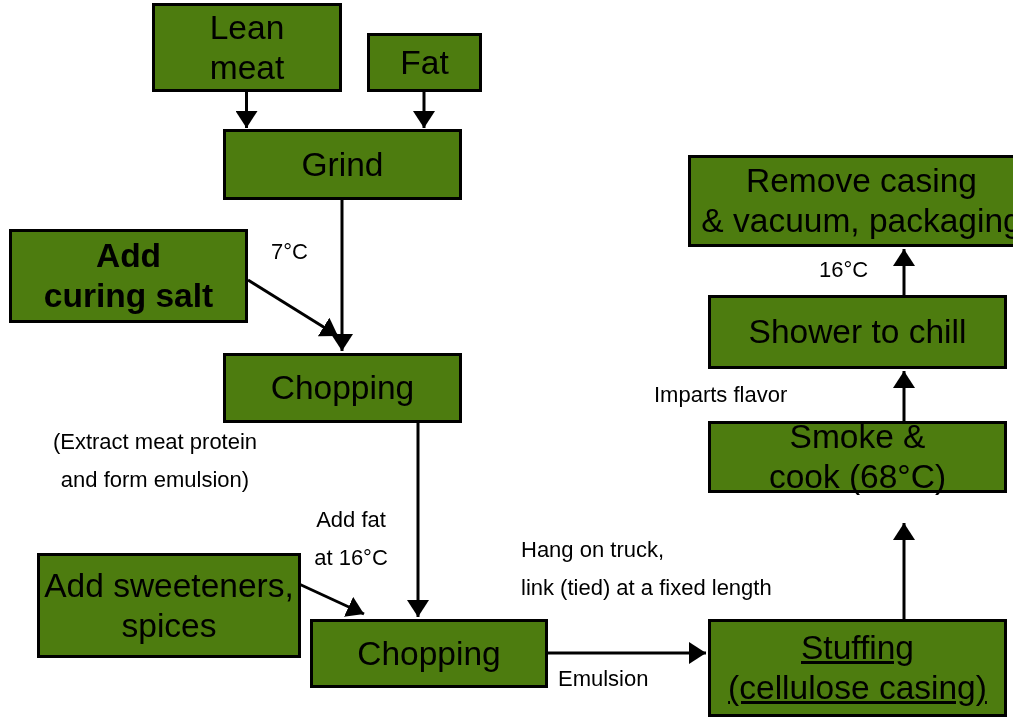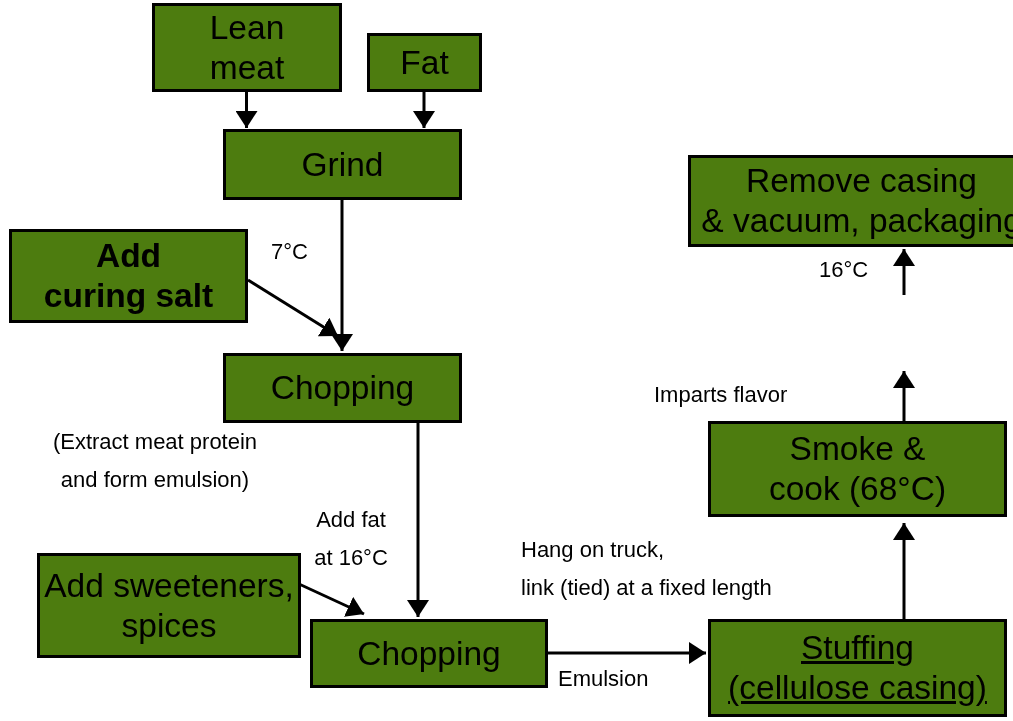--- a/index.html
+++ b/index.html
@@ -40,21 +40,21 @@
 
   
   #lean-meat       { left: 152px; top: 3px;   width: 190px; height: 89px; }
   #fat             { left: 367px; top: 33px;  width: 115px; height: 59px; }
   #grind           { left: 223px; top: 129px; width: 239px; height: 71px; }
   #add-curing-salt { left: 9px;   top: 229px; width: 239px; height: 94px; font-weight: bold; }
   #chopping-1      { left: 223px; top: 353px; width: 239px; height: 70px; }
   #add-sweeteners  { left: 9px;   top: 553px; width: 264px; height: 105px; margin-left: 28px; }
   #chopping-2      { left: 310px; top: 619px; width: 238px; height: 69px; }
   #stuffing        { left: 708px; top: 619px; width: 299px; height: 98px; text-decoration: underline; }
-  #smoke-cook      { left: 708px; top: 421px; width: 299px; height: 96px; }
+  #smoke-cook      { left: 708px; top: 421px; width: 299px; height: 72px; }
   #shower          { left: 708px; top: 295px; width: 299px; height: 74px; }
   #remove-casing   { left: 688px; top: 155px; width: 347px; height: 92px; }
 
   
   #lbl-temp-7c        { left: 271px; top: 233px; }
   #lbl-extract-note   { left: -2px;  top: 423px; width: 314px; }
   #lbl-add-fat        { left: 293px; top: 501px; width: 116px; }
   #lbl-hang-note      { left: 521px; top: 531px; width: 400px; }
   #lbl-emulsion       { left: 558px; top: 660px; }
   #lbl-imparts-flavor { left: 654px; top: 376px; }
@@ -90,20 +90,21 @@
   <div class="node" id="add-curing-salt">Add
 curing salt</div>
   <div class="node" id="chopping-1">Chopping</div>
   <div class="node" id="add-sweeteners">Add sweeteners,
 spices</div>
   <div class="node" id="chopping-2">Chopping</div>
   <div class="node" id="stuffing">Stuffing
 (cellulose casing)</div>
   <div class="node" id="smoke-cook">Smoke &amp;
 cook (68°C)</div>
+  <div class="node" id="shower">Shower to chill</div>
   <div class="node" id="remove-casing">Remove casing
 &amp; vacuum, packaging</div>
 
   <div class="lbl" id="lbl-temp-7c">7°C</div>
   <div class="lbl center" id="lbl-extract-note">(Extract meat protein
 and form emulsion)</div>
   <div class="lbl center" id="lbl-add-fat">Add fat
 at 16°C</div>
   <div class="lbl" id="lbl-hang-note">Hang on truck,
 link (tied) at a fixed length</div>

